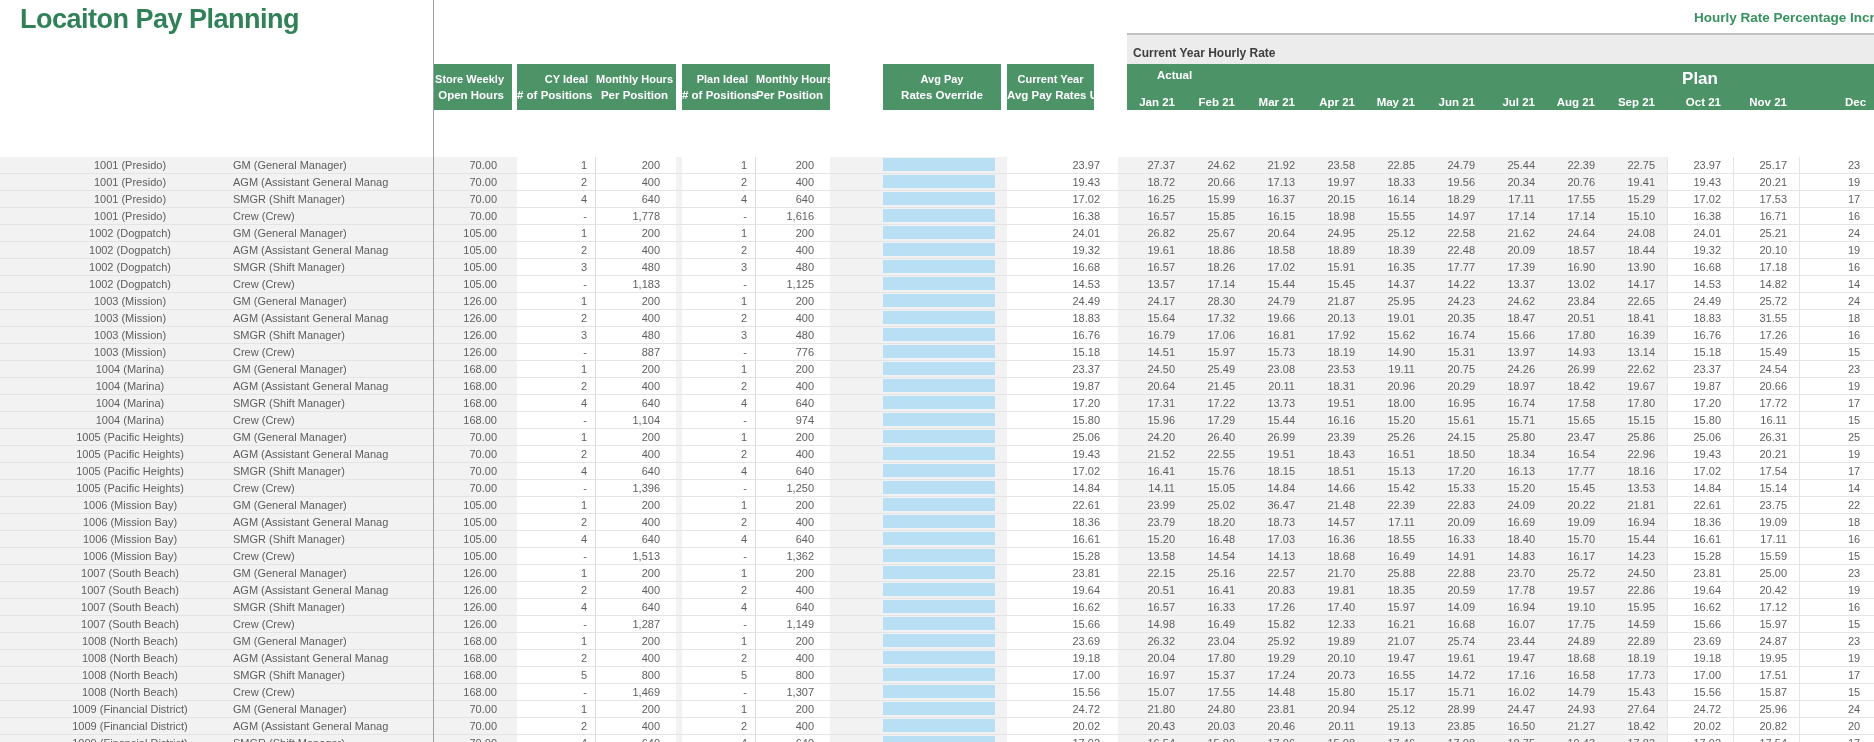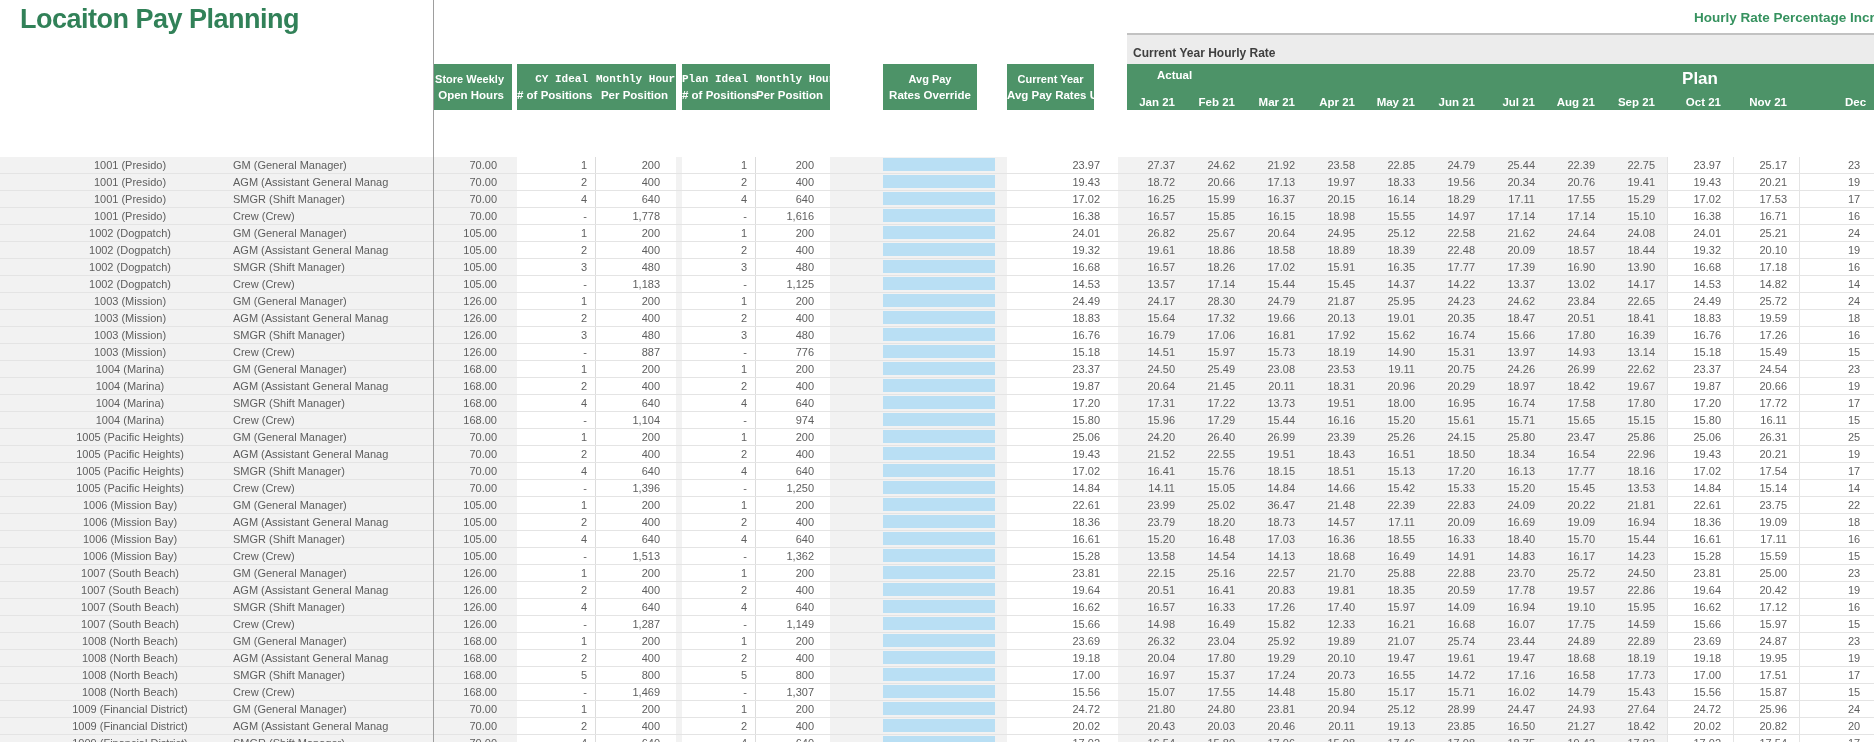--- a/index.html
+++ b/index.html
@@ -15,23 +15,23 @@
   .open-band{left:10px;width:423px;padding:6px 0 0 17px;}
   .open-band .l1{font-size:12.5px;font-weight:bold;line-height:17px;white-space:nowrap;}
   .open-band .l2{font-size:11px;font-weight:600;line-height:15px;white-space:nowrap;}
   .hdr2{display:flex;flex-direction:column;justify-content:center;}
   .hdr2 .l1{font-size:11px;font-weight:600;line-height:15px;text-align:right;padding-right:8px;white-space:nowrap;}
   .hdr2 .l2{font-size:11.5px;font-weight:bold;line-height:16px;text-align:right;padding-right:8px;white-space:nowrap;}
   .b-store{left:434px;width:78px;}
   .b-cy{left:517px;width:159px;display:grid;grid-template-columns:79px 80px;}
   .b-plan{left:682px;width:148px;display:grid;grid-template-columns:74px 74px;}
   .subcol{display:flex;flex-direction:column;justify-content:center;}
-  .subcol .l1{font-size:11px;font-weight:600;line-height:15px;text-align:right;padding-right:8px;white-space:nowrap;font-family:Liberation Mono, monospace;}
+  .subcol .l1{font-size:11px;font-weight:600;line-height:15px;text-align:right;padding-right:8px;white-space:nowrap;}
   .subcol .l2{font-size:11.5px;font-weight:bold;line-height:16px;text-align:right;padding-right:8px;white-space:nowrap;}
-  .b-ovr{left:883px;width:94px;}
+  .b-ovr{left:883px;width:118px;}
   .b-ovr .l1,.b-ovr .l2{text-align:center;padding-right:0;}
   .b-avg{left:1007px;width:87px;}
   .b-avg .l1,.b-avg .l2{text-align:center;padding-right:0;}
   .b-months{left:1127px;width:772px;}
   .actual-lbl{position:absolute;left:30px;top:5px;font-size:11.5px;font-weight:bold;}
   .plan-lbl{position:absolute;left:540px;top:5px;width:66px;text-align:center;font-size:17px;font-weight:bold;}
   .mh-row{position:absolute;left:0;bottom:2px;display:grid;
           grid-template-columns:repeat(9,60px) 66px 66px 100px;}
   .mh{font-size:11.5px;font-weight:bold;text-align:right;padding-right:12px;white-space:nowrap;}
   .mh-dec{text-align:left;padding:0 0 0 46px;}
@@ -410,21 +410,21 @@
     <div class="c num month">15.64</div>
     <div class="c num month">17.32</div>
     <div class="c num month">19.66</div>
     <div class="c num month">20.13</div>
     <div class="c num month">19.01</div>
     <div class="c num month">20.35</div>
     <div class="c num month">18.47</div>
     <div class="c num month">20.51</div>
     <div class="c num month">18.41</div>
     <div class="c num white planm">18.83</div>
-    <div class="c num white planm">19.59</div>
+    <div class="c num white planm">31.55</div>
     <div class="c white decm">18</div>
   </div>
 
   <div class="row">
     <div class="c loc">1003 (Mission)</div>
     <div class="c pos">SMGR (Shift Manager)</div>
     <div class="c num open">126.00</div>
     <div class="sp"></div>
     <div class="c num white poscell">3</div>
     <div class="c num white hourscell">480</div>

